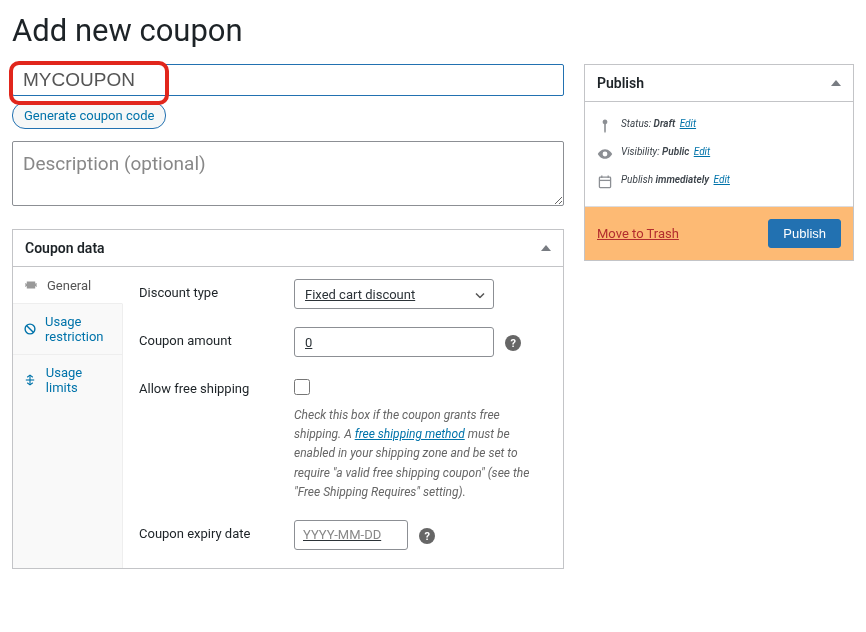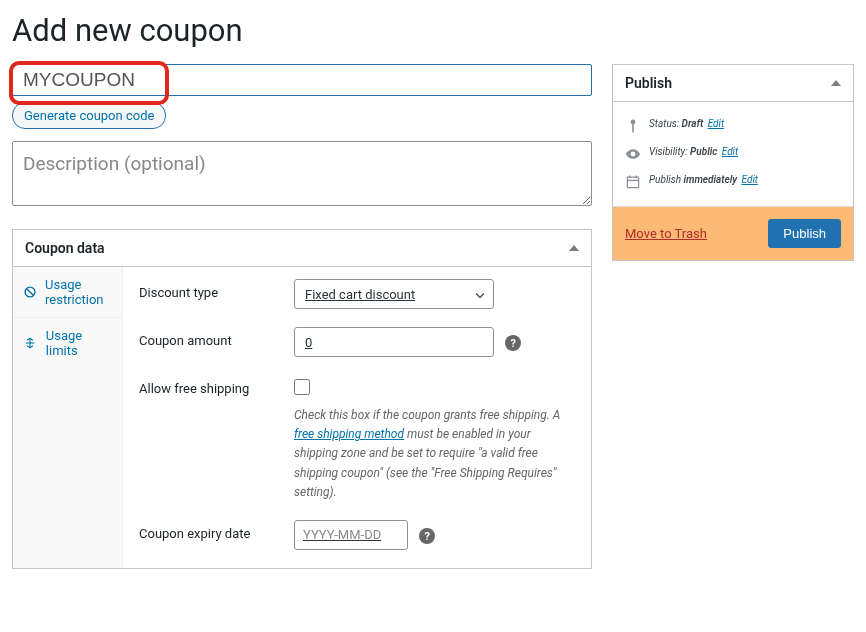--- a/index.html
+++ b/index.html
@@ -23,21 +23,21 @@
     .content-wrap {
       display: flex;
       gap: 20px;
       align-items: flex-start;
     }
     .main-col {
       flex: 1;
       min-width: 0;
     }
     .side-col {
-      width: 242px;
+      width: 270px;
       border-radius: 16px;
     }
     .title-wrapper {
       position: relative;
     }
     .title-input {
       width: 100%;
       height: 32px;
       font-size: 19px;
       padding: 3px 10px;
@@ -298,20 +298,28 @@
 
     <textarea class="desc-textarea" placeholder="Description (optional)" style=""></textarea>
 
     <div class="postbox">
       <div class="postbox-header">
         <h2>Coupon data</h2>
         <span class="toggle-indicator"></span>
       </div>
       <div class="coupon-panel">
         <div class="cpanel-tabs">
+          <div class="cpanel-tab active">
+            <span class="icon">
+              <svg viewBox="0 0 20 20" width="14" height="14" fill="currentColor">
+                  <path d="M2 7v6h2a1 1 0 010-2v-2a1 1 0 010-2H2zm16 0h-2a1 1 0 010 2v2a1 1 0 010 2h2V7zM4 5h12v10H4V5z" opacity="0.6"></path>
+                </svg>
+            </span>
+            <span>General</span>
+          </div>
           <div class="cpanel-tab">
             <span class="icon" style="color:#0073aa;">
               <svg viewBox="0 0 20 20" width="14" height="14" fill="none" stroke="currentColor" stroke-width="2">
                   <circle cx="10" cy="10" r="7"></circle>
                   <line x1="5" y1="5" x2="15" y2="15"></line>
                 </svg>
             </span>
             <span>Usage restriction</span>
           </div>
           <div class="cpanel-tab" style="border-bottom:none;">

